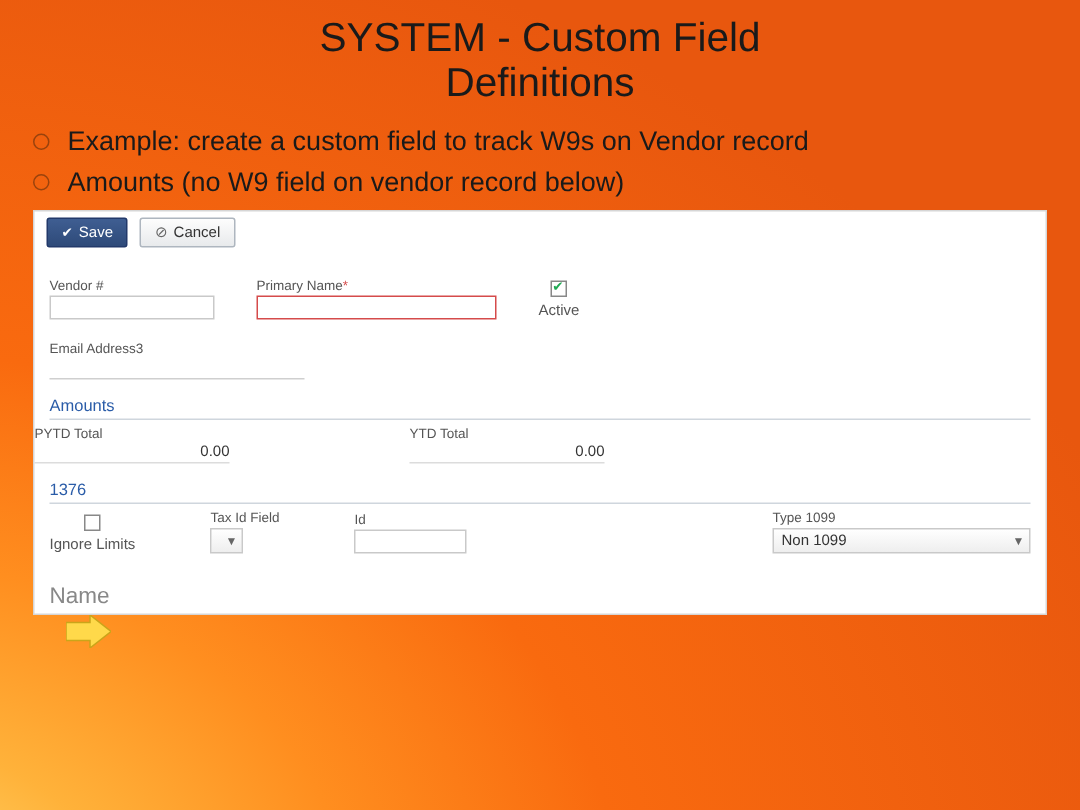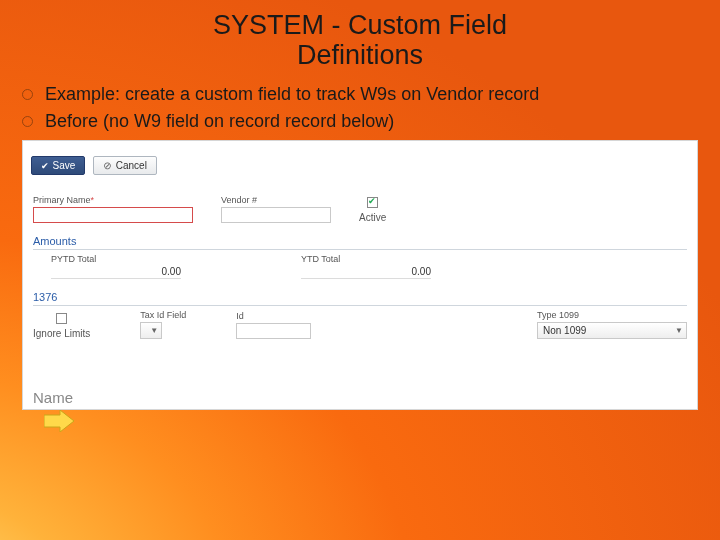--- a/index.html
+++ b/index.html
@@ -49,21 +49,20 @@
   }
   .p-head {
     padding: 4px 8px 2px 8px;
     font-size: 10px;
     color: #444;
   }
   .btnbar {
     padding: 4px 8px 8px 8px;
     display: flex;
     gap: 8px;
-    margin-top: 11px;
   }
   .btn {
     font-size: 10px;
     padding: 3px 9px;
     border: 1px solid #aeb6bf;
     border-radius: 2px;
     background: linear-gradient(#fdfdfd,#e8eaec);
     color: #333;
     display: inline-flex;
     align-items: center;
@@ -95,26 +94,26 @@
   .cb.checked::after { content:"✔"; position:absolute; font-size:9px; left:0; top:-2px; color:#2a5; }
   .underline { border-bottom: 1px solid #cfcfcf; width: 170px; height: 14px; }
   .sec-head {
     color: #2a5ca8;
     font-weight: normal;
     font-size: 11px;
     border-bottom: 1px solid #cfd6dd;
     padding: 2px 0;
     margin: 6px 10px 0 10px;
   }
-  .amtrow { display:flex; gap: 120px; padding: 4px 28px; }
+  .amtrow { display:flex; gap: 120px; padding: 4px 0; }
   .amtfld label { font-size: 9px; color:#555; display:block; margin-bottom:2px;}
   .amtval { width: 130px; text-align: right; font-size: 10px; color:#333; border-bottom:1px solid #dcdcdc; padding-bottom:1px;}
   .r1099 { display:flex; gap: 50px; align-items:flex-end; }
   .sel {
-    height: 17px; width: 150px;
+    height: 17px; width: 172px;
     border: 1px solid #c9c9c9;
     background: linear-gradient(#fff,#eee);
     display:flex; justify-content:space-between; align-items:center;
     padding: 0 3px 0 5px; font-size:10px; color:#333;
   }
   .sel .caret { font-size:8px; color:#666; }
   .small-inp { height:16px; width:75px; border:1px solid #c9c9c9; background:#fff; }
   .dd-only { width: 22px; }
   .arrow-callout {
     position: absolute;
@@ -135,54 +134,60 @@
   <span>Definitions</span>
 </div>
 
 <div class="bullets">
   <div class="bullet-row">
     <span class="bullet-marker"></span>
     <span class="bullet-text">Example: create a custom field to track W9s on Vendor record</span>
   </div>
   <div class="bullet-row">
     <span class="bullet-marker"></span>
-    <span class="bullet-text">Before (no W9 field on record record below)</span>
+    <span class="bullet-text">Amounts (no W9 field on vendor record below)</span>
   </div>
 </div>
 
 <div class="panel">
 
   <div class="btnbar">
     <div class="btn save">
       <span class="chk"></span>
       <span>Save</span>
     </div>
     <div class="btn cancel">
       <span class="no"></span>
       <span>Cancel</span>
     </div>
   </div>
 
   <div class="row1">
     <div class="fld">
+      <label>Vendor #</label>
+      <div class="inp" style="width:110px"></div>
+    </div>
+    <div class="fld">
       <label>
         <span>Primary Name</span><span class="req-star">*</span>
       </label>
       <div class="inp req"></div>
     </div>
-    <div class="fld">
-      <label>Vendor #</label>
-      <div class="inp" style="width:110px"></div>
-    </div>
     <div class="cbwrap">
       <span class="cb checked"></span>
       <span>Active</span>
     </div>
   </div>
 
+  <div class="row2" style="margin-top:6px">
+    <div class="fld">
+      <label>Email Address3</label>
+      <div class="underline"></div>
+    </div>
+  </div>
 
   <div class="sec-head">Amounts</div>
   <div class="amtrow">
     <div class="amtfld">
       <label>PYTD Total</label>
       <div class="amtval">0.00</div>
     </div>
     <div class="amtfld">
       <label>YTD Total</label>
       <div class="amtval">0.00</div>

